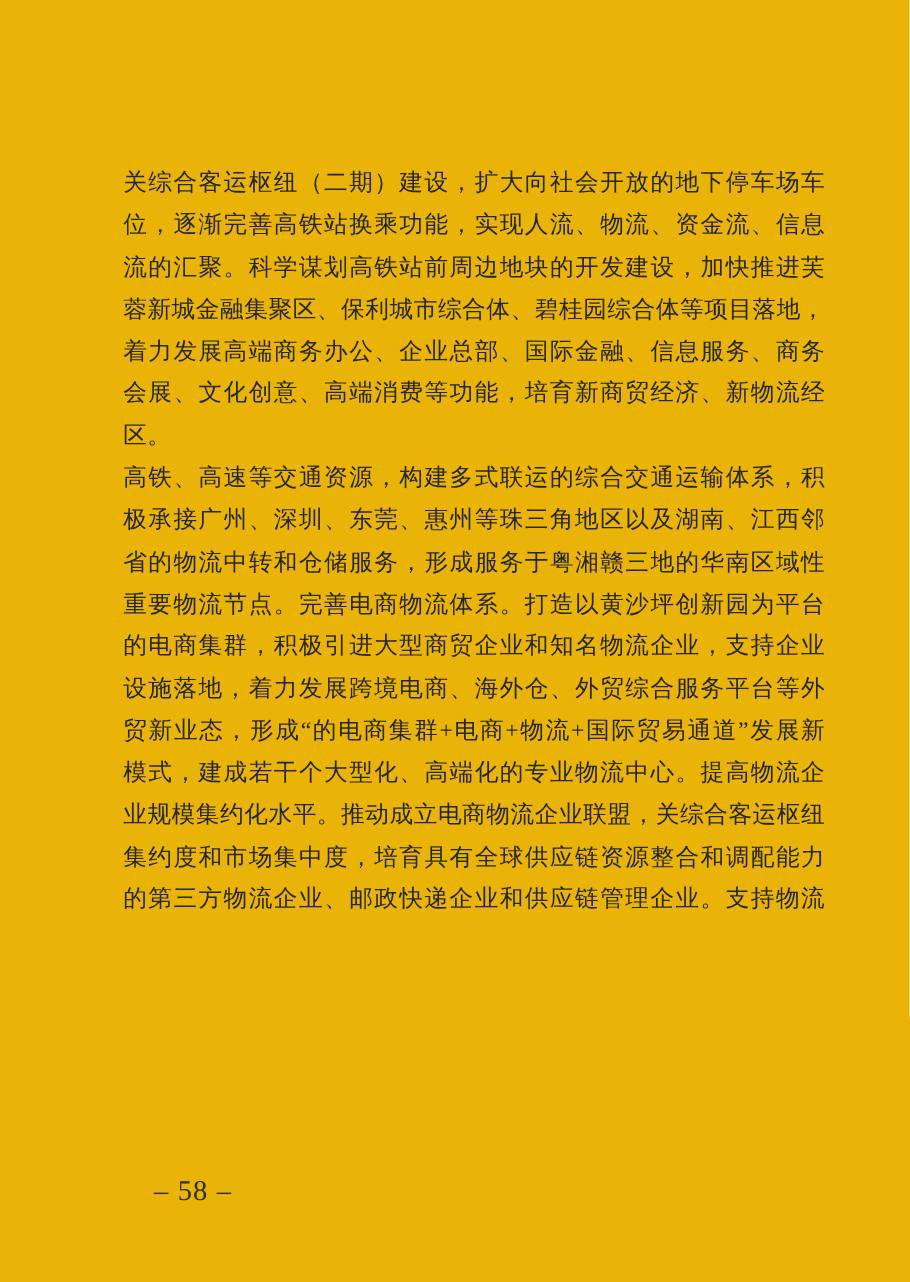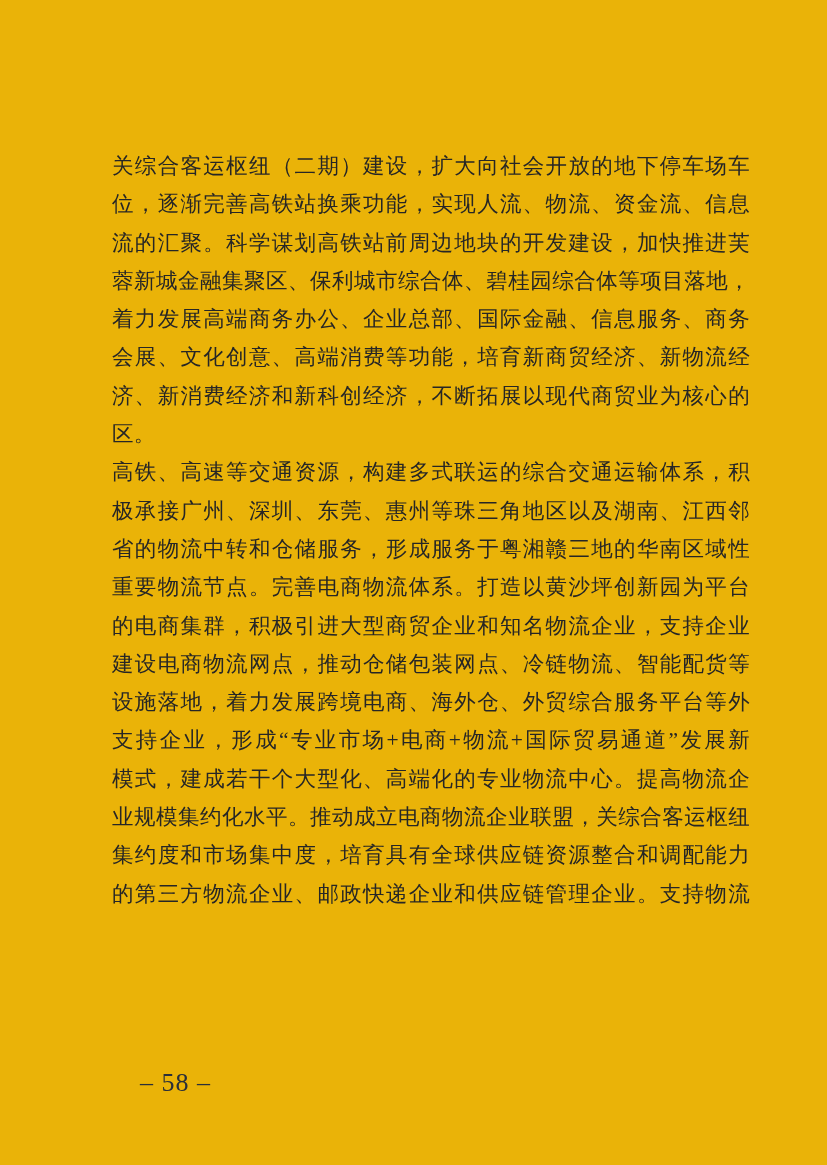--- a/index.html
+++ b/index.html
@@ -54,31 +54,29 @@
 <div class="page">
 
   <div class="text-block">
 
     <div class="line">关综合客运枢纽（二期）建设，扩大向社会开放的地下停车场车</div>
     <div class="line">位，逐渐完善高铁站换乘功能，实现人流、物流、资金流、信息</div>
     <div class="line">流的汇聚。科学谋划高铁站前周边地块的开发建设，加快推进芙</div>
     <div class="line">蓉新城金融集聚区、保利城市综合体、碧桂园综合体等项目落地，</div>
     <div class="line">着力发展高端商务办公、企业总部、国际金融、信息服务、商务</div>
     <div class="line">会展、文化创意、高端消费等功能，培育新商贸经济、新物流经</div>
-    <div class="line">济、新消费经济和新科创经济，不断拓展以现代商贸业为核心的</div>
     <div class="line short">区。</div>
 
     <div class="line">高铁、高速等交通资源，构建多式联运的综合交通运输体系，积</div>
     <div class="line">极承接广州、深圳、东莞、惠州等珠三角地区以及湖南、江西邻</div>
     <div class="line">省的物流中转和仓储服务，形成服务于粤湘赣三地的华南区域性</div>
     <div class="line">重要物流节点。完善电商物流体系。打造以黄沙坪创新园为平台</div>
     <div class="line">的电商集群，积极引进大型商贸企业和知名物流企业，支持企业</div>
-    <div class="line">建设电商物流网点，推动仓储包装网点、冷链物流、智能配货等</div>
     <div class="line">设施落地，着力发展跨境电商、海外仓、外贸综合服务平台等外</div>
-    <div class="line">支持企业，形成“专业市场+电商+物流+国际贸易通道”发展新</div>
+    <div class="line">贸新业态，形成“的电商集群+电商+物流+国际贸易通道”发展新</div>
     <div class="line">模式，建成若干个大型化、高端化的专业物流中心。提高物流企</div>
     <div class="line">业规模集约化水平。推动成立电商物流企业联盟，关综合客运枢纽</div>
     <div class="line">集约度和市场集中度，培育具有全球供应链资源整合和调配能力</div>
     <div class="line">的第三方物流企业、邮政快递企业和供应链管理企业。支持物流</div>
   </div>
 
   <div class="page-footer">– 58 –</div>
 
 </div>
 

